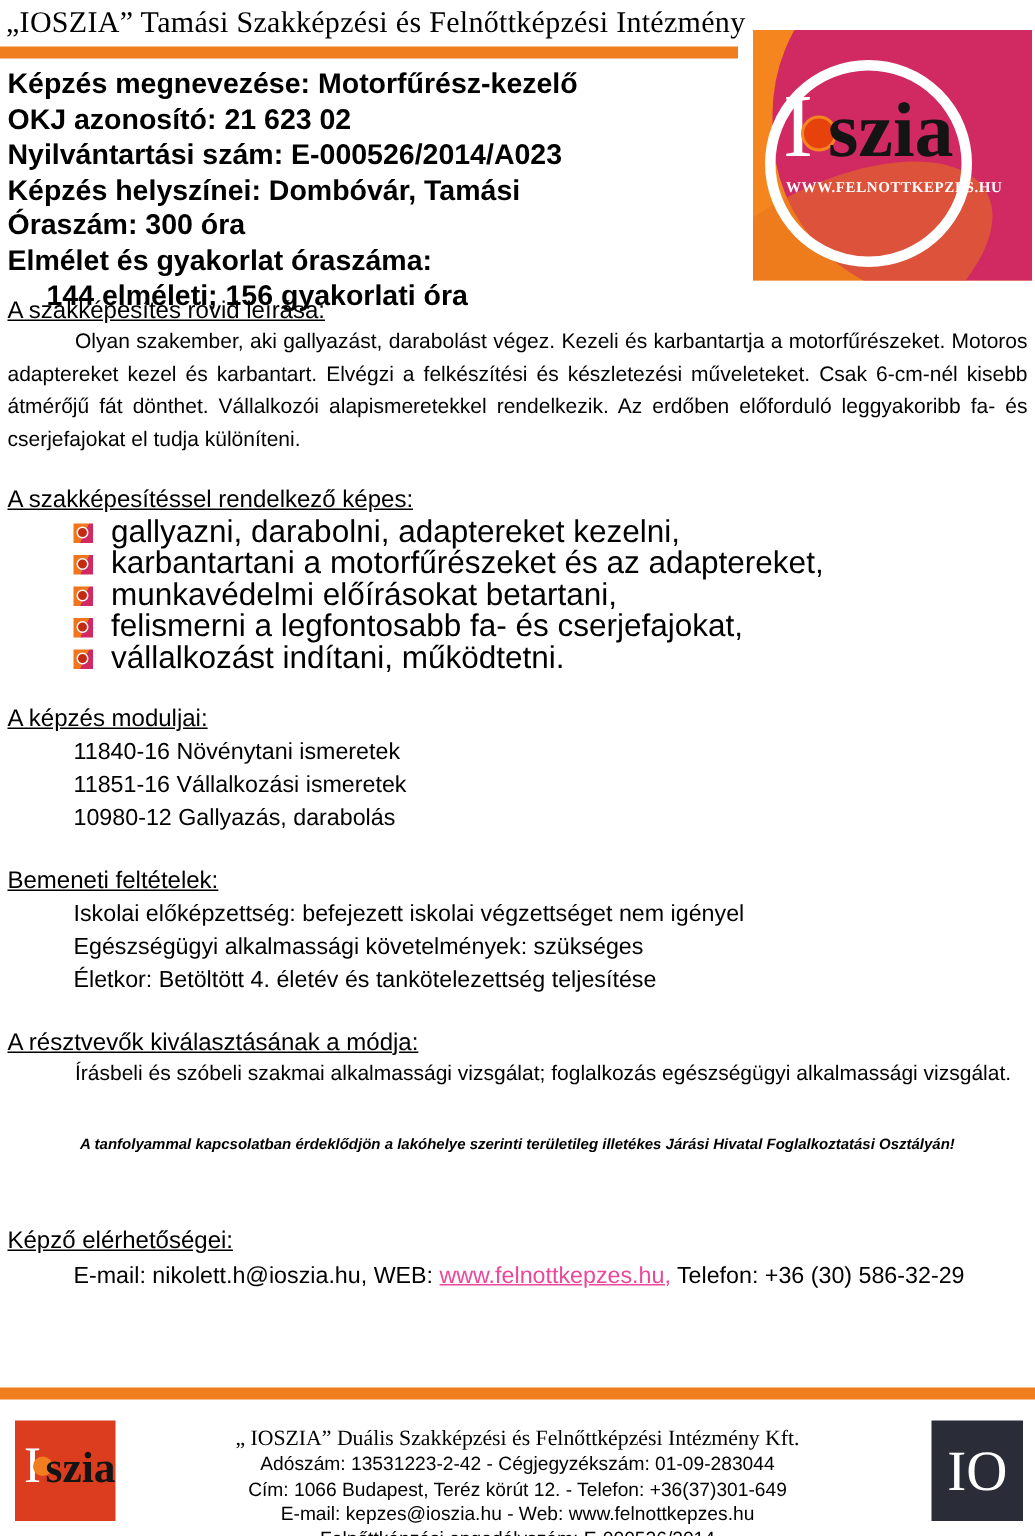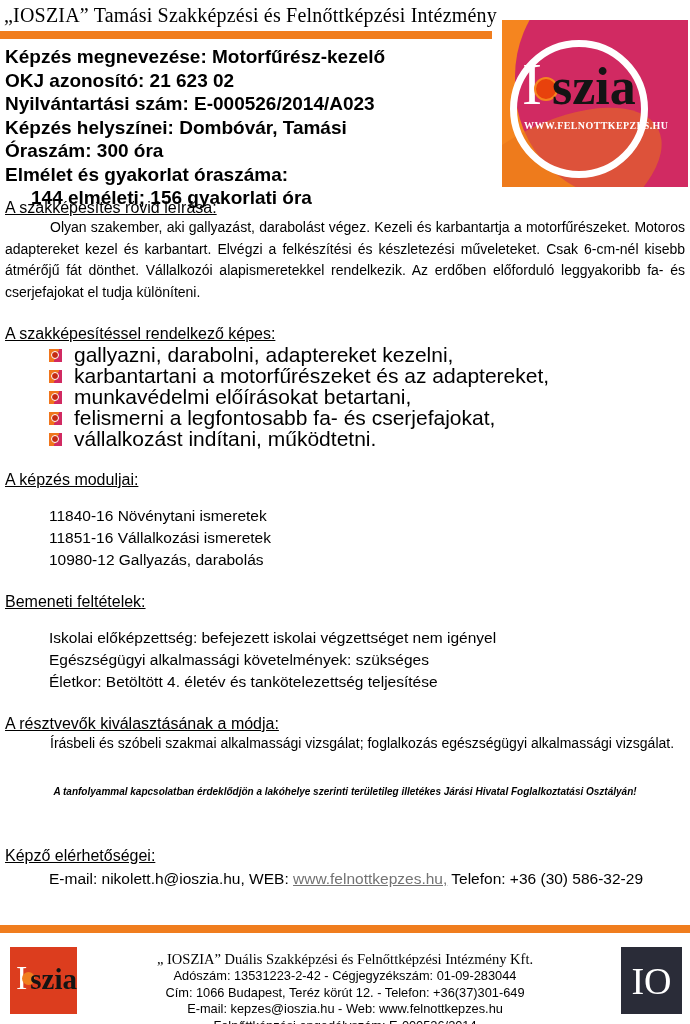--- a/index.html
+++ b/index.html
@@ -32,26 +32,26 @@
   .content{position:absolute;left:5px;top:199px;width:680px;}
   .sec{margin:0 0 22px 0;}
   .sec h2{margin:0;font-size:16px;font-weight:normal;text-decoration:underline;}
   .body-par{margin:0;font-size:14px;line-height:21.5px;text-align:justify;text-indent:45px;}
   ul.bullets{list-style:none;margin:2px 0 0 0;padding:0 0 0 44px;}
   ul.bullets li{font-size:21px;line-height:20px;display:flex;align-items:center;margin-bottom:1px;}
   .bullet-icon{flex:0 0 auto;width:13px;height:13px;margin-right:12px;position:relative;
                background:linear-gradient(115deg,#F0751C 55%,#D12A62 55%);}
   .bullet-icon::after{content:'';position:absolute;left:2px;top:2px;width:6px;height:6px;
                border:1.5px solid #fff;border-radius:50%;background:#C42A12;}
-  .plain-list{margin-top:16px;}
+  .plain-list{margin-top:2px;}
   .plain-list div{font-size:15.5px;line-height:22px;padding-left:44px;}
   .notice{font-weight:bold;font-style:italic;text-align:center;font-size:10px;line-height:22px;
           margin:26px 24px 44px 24px;}
   .contact-line{font-size:15.5px;line-height:21px;padding-left:44px;margin-top:3px;}
-  .weblink{color:#737373;text-decoration:underline;}
+  .weblink{color:#ec4899;text-decoration:underline;}
 
   
   .footer-bar{position:absolute;left:0;top:925px;width:690px;height:8px;background:#F07D1E;}
   .footer{position:absolute;left:0;top:940px;width:690px;height:84px;}
   .f-left{position:absolute;left:10px;top:7px;width:67px;height:67px;background:#DC3D1E;overflow:hidden;}
   .f-left-text{position:absolute;left:6px;top:12px;white-space:nowrap;}
   .f-left-i{font-family:"Liberation Serif",serif;color:#fff;font-size:34px;line-height:38px;}
   .f-left-dot{display:inline-block;width:13px;height:13px;border-radius:50%;background:#F07D1E;
               margin:0 -5px 12px -5px;vertical-align:middle;}
   .f-left-szia{font-family:"Liberation Serif",serif;color:#141414;font-weight:bold;font-size:29px;}

